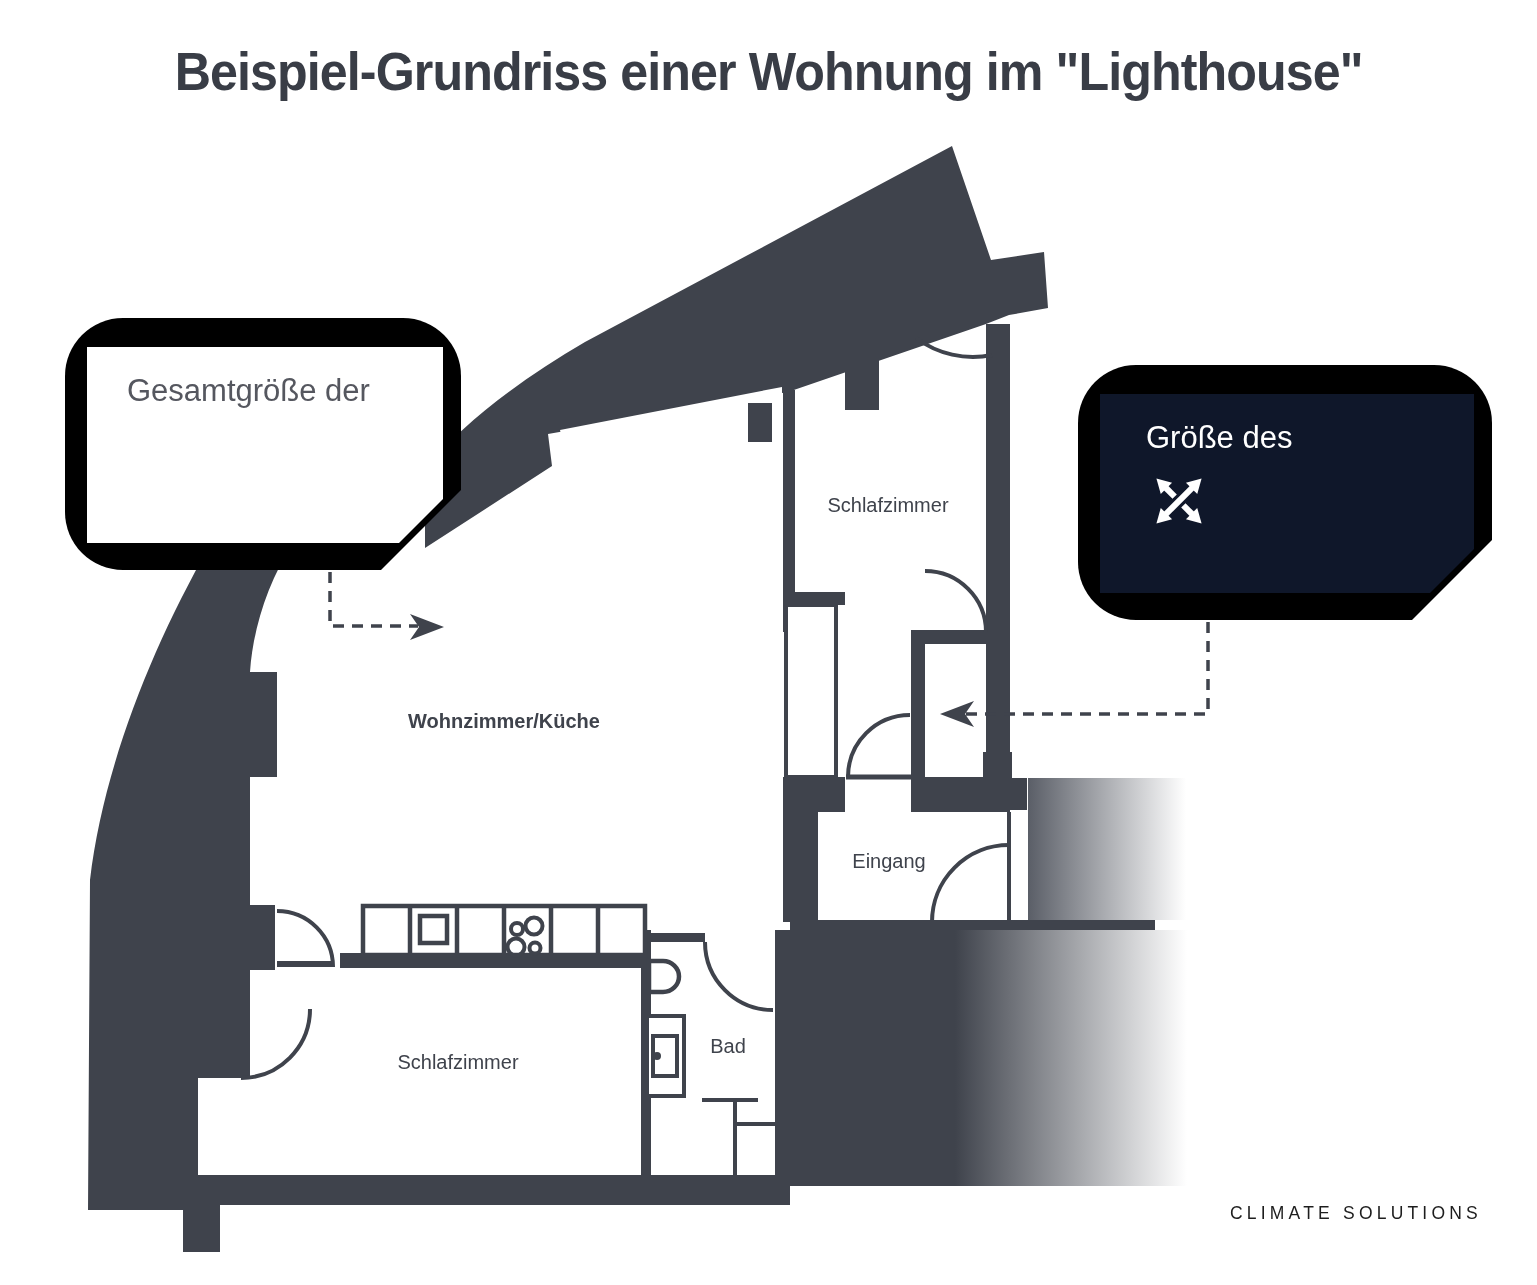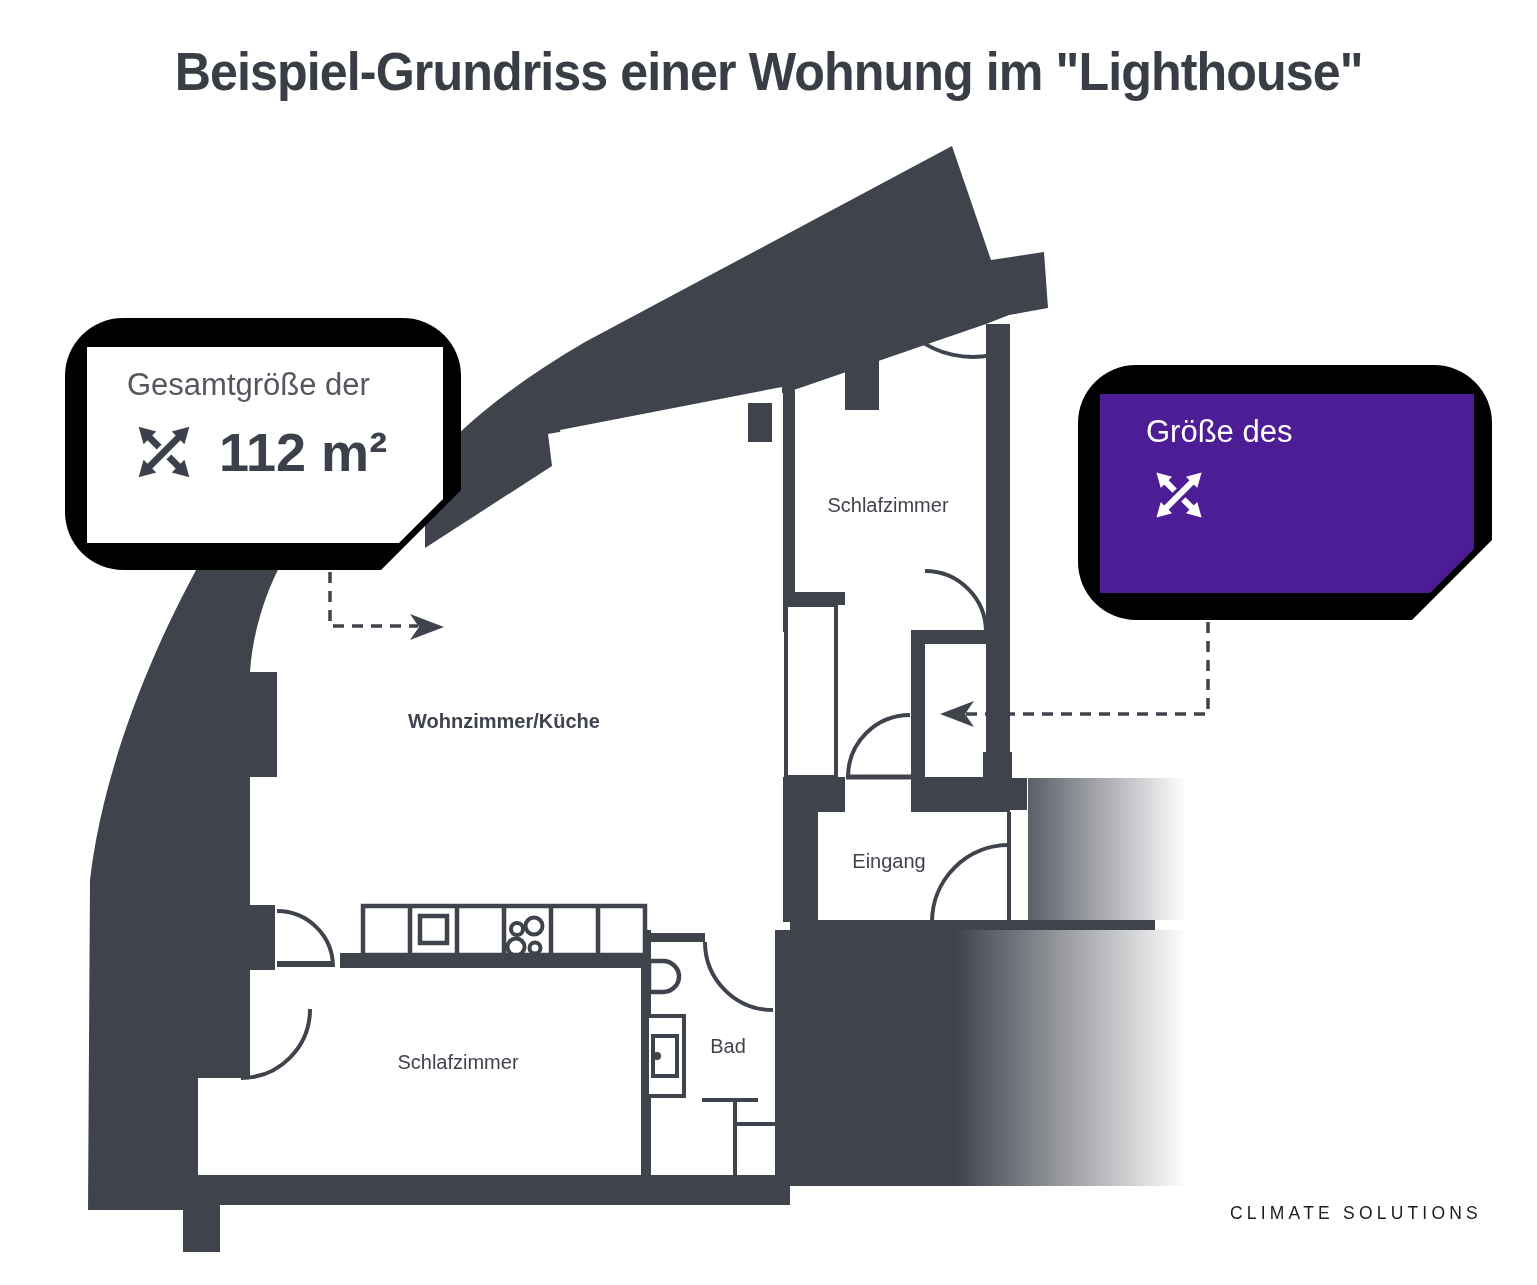--- a/index.html
+++ b/index.html
@@ -14,22 +14,22 @@
   .room-label{position:absolute;color:#3f434c;font-size:20px;font-weight:400;
               white-space:nowrap;transform:translateX(-50%);}
 
   .callout{position:absolute;background:#000;}
   .callout.white{left:65px;top:318px;width:396px;height:252px;border-radius:58px;
       clip-path:polygon(0 0,100% 0,100% calc(100% - 80px),calc(100% - 80px) 100%,0 100%);}
   .callout.blue{left:1078px;top:365px;width:414px;height:255px;border-radius:58px;
       clip-path:polygon(0 0,100% 0,100% calc(100% - 80px),calc(100% - 80px) 100%,0 100%);}
   .callout .inner{position:absolute;left:22px;top:29px;right:18px;bottom:27px;background:#fff;
       clip-path:polygon(0 0,100% 0,100% calc(100% - 44px),calc(100% - 44px) 100%,0 100%);}
-  .callout.blue .inner{background:#4c1d95;padding-left:13px;}
-  .callout .content{position:absolute;left:40px;top:16px;right:10px;color:#55575f;}
+  .callout.blue .inner{background:#0f172a;padding-left:13px;}
+  .callout .content{position:absolute;left:40px;top:22px;right:10px;color:#55575f;}
   .callout.blue .content{left:46px;color:#fff;}
   .callout .line{font-size:31px;line-height:44px;}
   .value-row{display:flex;align-items:center;gap:18px;margin-top:8px;color:#3c404a;}
   .callout.blue .value-row{color:#fff;}
   .value{font-size:54px;font-weight:bold;letter-spacing:0;}
   .expand-icon{width:74px;height:74px;flex:0 0 auto;}
 
   .logo{position:absolute;left:1230px;top:1190px;width:280px;color:#141414;}
   .logo .brand{font-family:"Liberation Serif",serif;font-weight:900;font-size:45px;
                line-height:1;letter-spacing:.5px;}
@@ -156,36 +156,20 @@
   <div class="room-label" style="left:888px;top:494px;">Schlafzimmer</div>
   <div class="room-label" style="left:504px;top:710px;font-weight:bold;">Wohnzimmer/Küche</div>
   <div class="room-label" style="left:889px;top:850px;">Eingang</div>
   <div class="room-label" style="left:728px;top:1035px;">Bad</div>
   <div class="room-label" style="left:458px;top:1051px;">Schlafzimmer</div>
 
   <div class="callout white">
     <div class="inner">
       <div class="content">
         <div class="line">Gesamtgröße der</div>
-        <div class="value-row">
-          <svg class="expand-icon" viewBox="0 0 76 76" style="color:#3c404a;">
-            <g stroke="currentColor" stroke-width="7" fill="none">
-              <line x1="22" y1="54" x2="54" y2="22"></line>
-              <line x1="21" y1="21" x2="33" y2="33"></line>
-              <line x1="43" y1="43" x2="55" y2="55"></line>
-            </g>
-            <g fill="currentColor">
-              <path d="M64,12 L46,17 L59,30 Z"></path>
-              <path d="M12,64 L30,59 L17,46 Z"></path>
-              <path d="M12,12 L17,30 L30,17 Z"></path>
-              <path d="M64,64 L59,46 L46,59 Z"></path>
-            </g>
-          </svg>
-          <span class="value">112 m²</span>
-        </div>
       </div>
     </div>
   </div>
 
   <div class="callout blue">
     <div class="inner">
       <div class="content">
         <div class="line">Größe des</div>
         <div class="value-row">
           <svg class="expand-icon" viewBox="0 0 76 76" style="color:#ffffff;width:66px;height:66px;">

